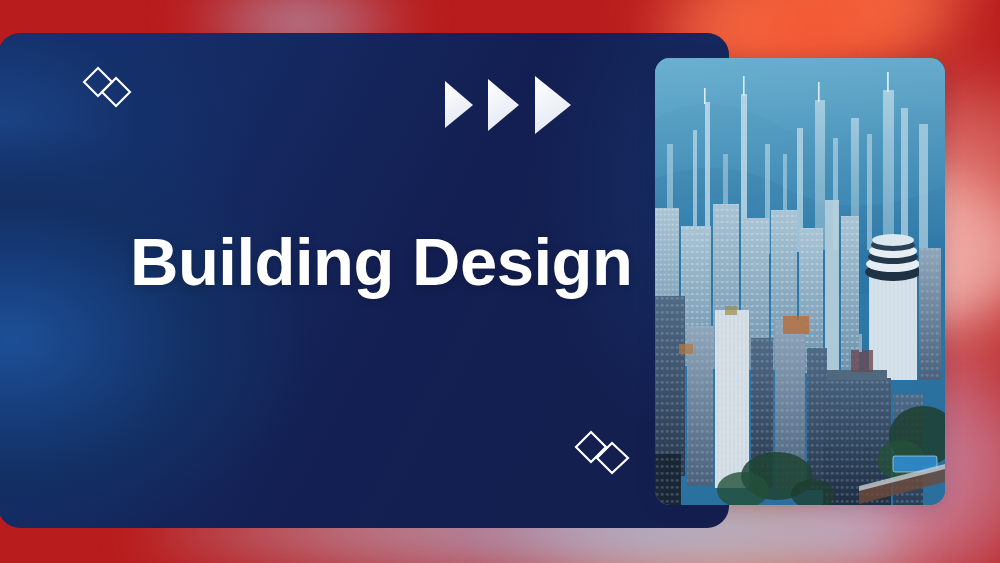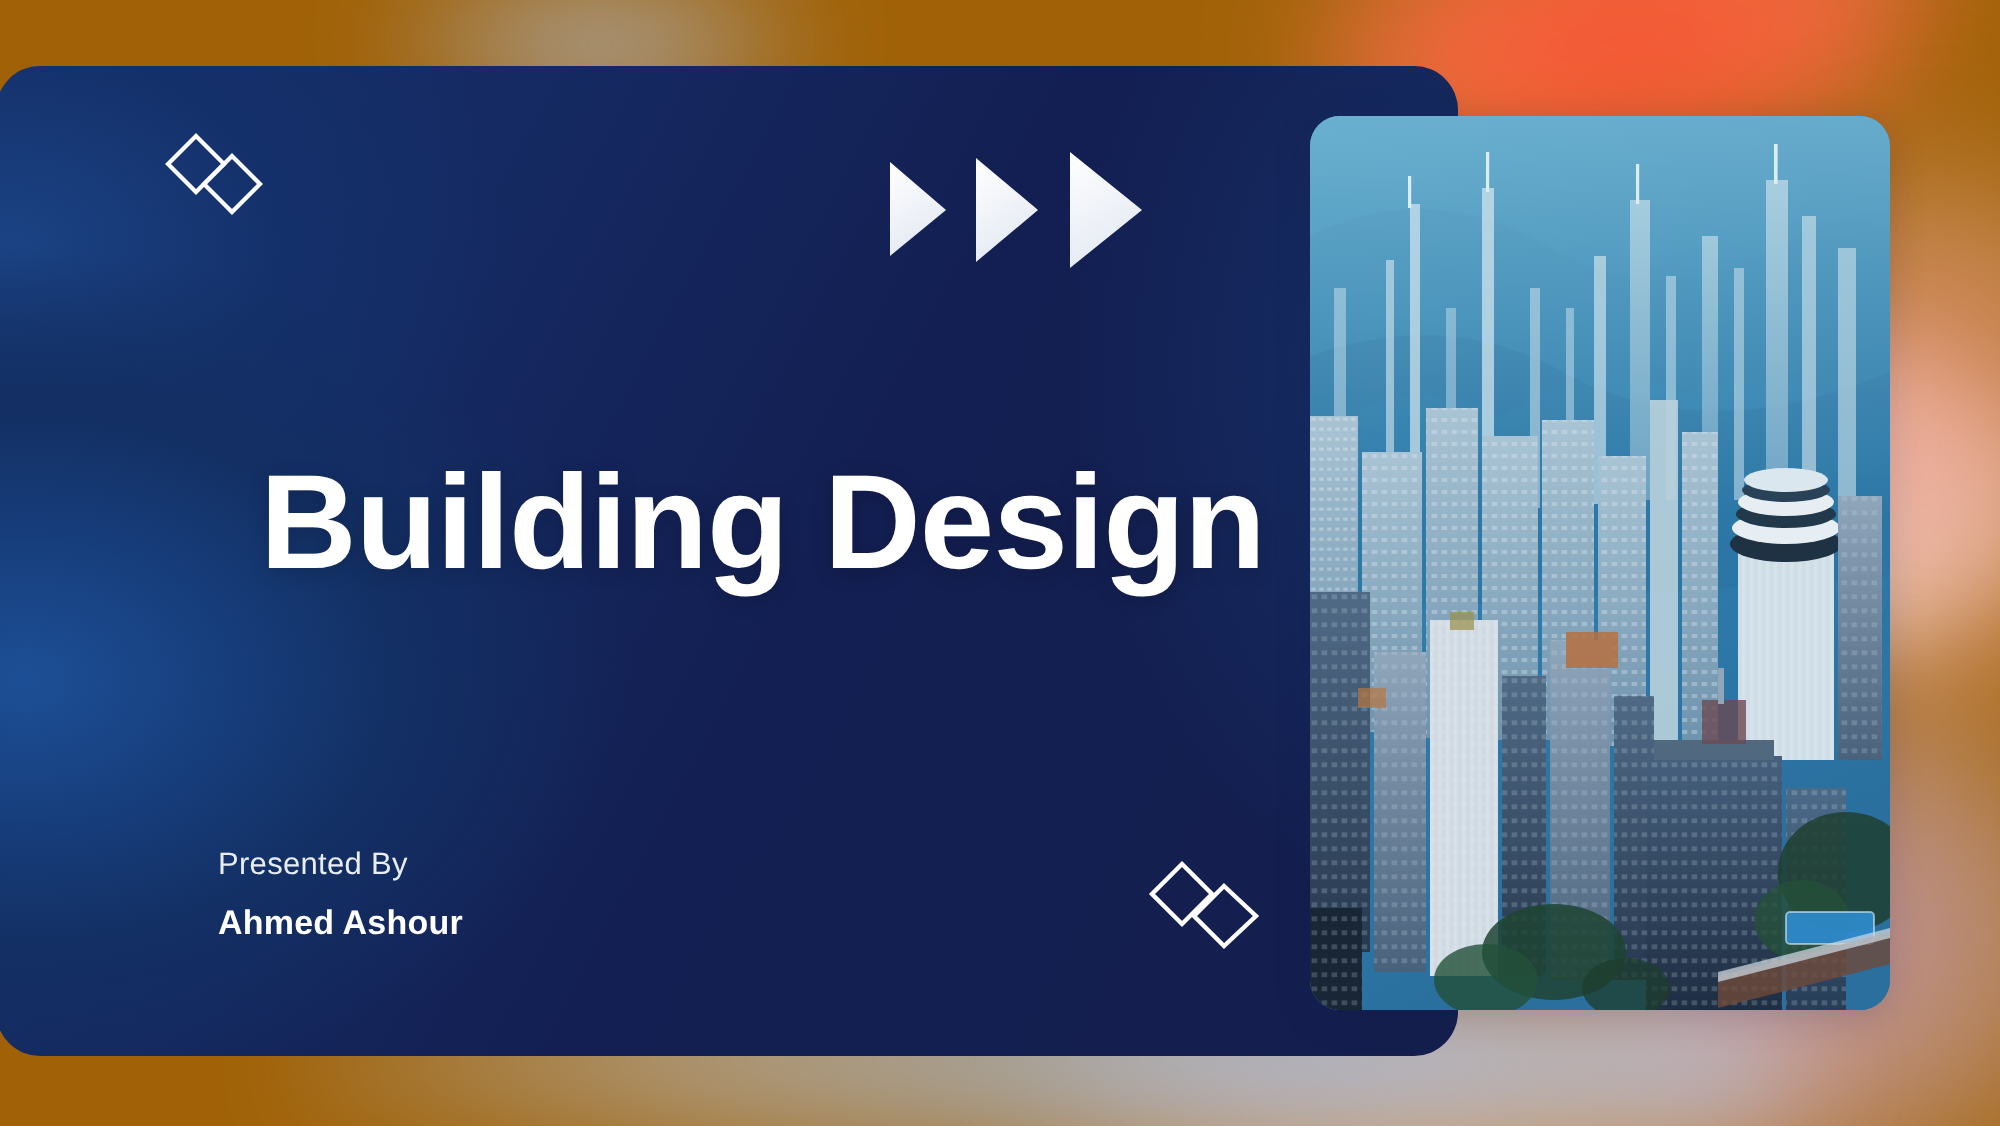--- a/index.html
+++ b/index.html
@@ -6,21 +6,21 @@
   html, body {
     width:1000px; height:563px;
     overflow:hidden;
     font-family:"Liberation Sans", sans-serif;
     background:#ffffff;
   }
 
   .slide {
     position:relative;
     width:1000px; height:563px;
-    background:#a16207;
+    background:#b91c1c;
     overflow:hidden;
   }
 
   
   .bg-layer { position:absolute; inset:0; overflow:hidden; }
 
   .blob {
     position:absolute;
     border-radius:50%;
     filter:blur(42px);
@@ -180,24 +180,20 @@
         </linearGradient>
       </defs>
       <polygon points="2,5 2,52 30,29" fill="url(#arrG)"></polygon>
       <polygon points="45,3 45,55 76,29" fill="url(#arrG)"></polygon>
       <polygon points="92,0 92,58 128,29" fill="url(#arrG)"></polygon>
     </svg>
   </div>
 
   <h1 class="title">Building Design</h1>
 
-  <div class="presenter">
-    <div class="presenter-label">Presented By</div>
-    <div class="presenter-name">Ahmed Ashour</div>
-  </div>
 
   <div class="logo logo-bottom">
     <svg viewBox="0 0 56 52" fill="none" xmlns="http://www.w3.org/2000/svg">
       <g stroke="#ffffff" stroke-width="2.2" stroke-linejoin="miter">
         <path d="M17 5 L32 20 L17 35 L2 20 Z"></path>
         <path d="M38 16 L54 31 L38 46 L23 31 Z"></path>
       </g>
     </svg>
   </div>
 

